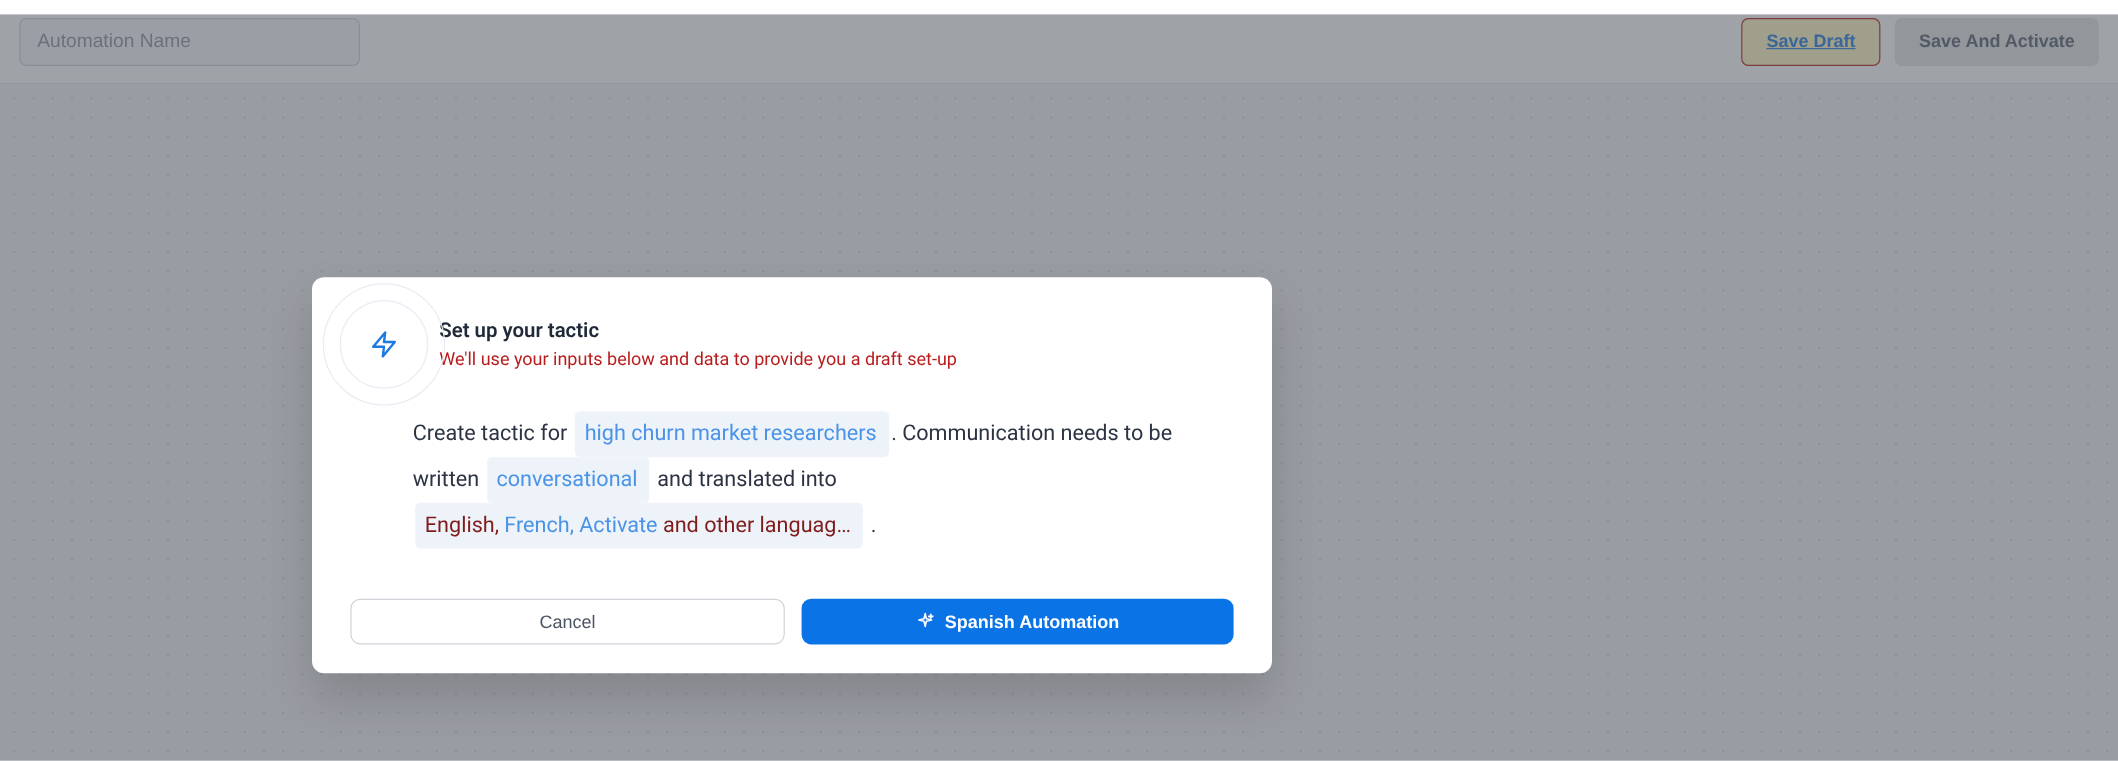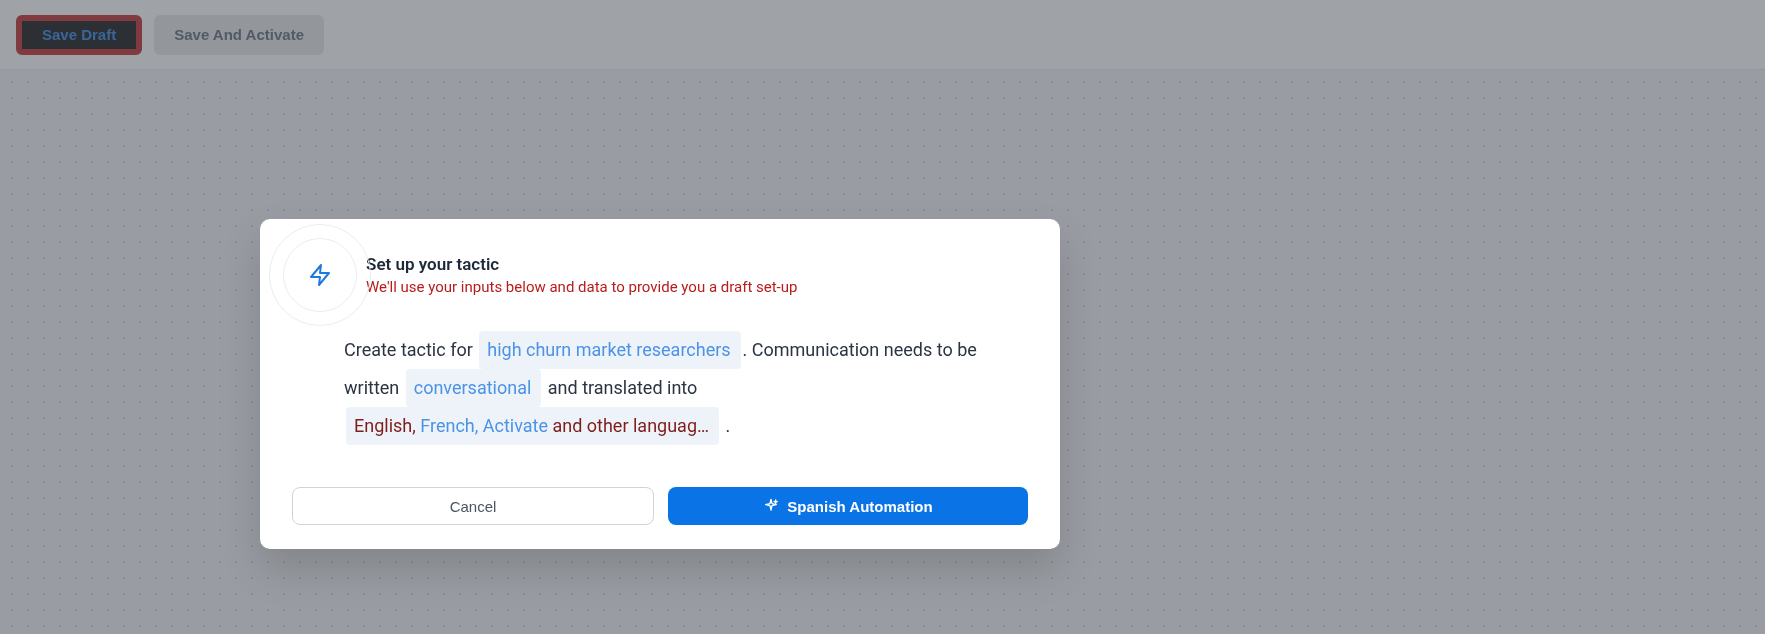--- a/index.html
+++ b/index.html
@@ -48,23 +48,24 @@
     font-size: 15px;
     font-weight: 600;
     padding: 0 20px;
     cursor: pointer;
     border: none;
     display: inline-flex;
     align-items: center;
     justify-content: center;
   }
   .btn-outline-blue {
-    background: #000000;
-    border: 6px solid #b91c1c;
+    background: #fef9c3;
+    border: 1px solid #b91c1c;
     color: #1f7ae0;
+    text-decoration: underline;
   }
   .btn-gray {
     background: #e5e5e5;
     color: #566070;
   }
   .canvas {
     position: relative;
     width: 100%;
     height: calc(100% - 70px);
     background-color: #f1f2f4;
@@ -72,20 +73,21 @@
     background-size: 16px 16px;
     background-position: 4px 4px;
   }
   .overlay {
     position: absolute;
     inset: 0;
     background: rgba(80,85,95,0.55);
     display: flex;
     align-items: flex-start;
     justify-content: flex-start;
+    margin-top: 12px;
   }
   .modal {
     position: absolute;
     left: 260px;
     top: 219px;
     width: 800px;
     background: #fff;
     border-radius: 10px;
     box-shadow: 0 20px 40px rgba(0,0,0,0.15);
     padding: 28px 32px 24px 32px;
@@ -193,20 +195,21 @@
   }
   .sparkle-icon {
     width: 16px;
     height: 16px;
   }
 </style>
 </head>
 <body>
 
 <div class="topbar">
+  <input type="text" class="name-input" placeholder="Automation Name" style="">
   <div class="topbar-buttons">
     <button class="btn btn-outline-blue">Save Draft</button>
     <button class="btn btn-gray">Save And Activate</button>
   </div>
 </div>
 
 <div class="canvas"></div>
 
 <div class="overlay">
   <div class="modal">

